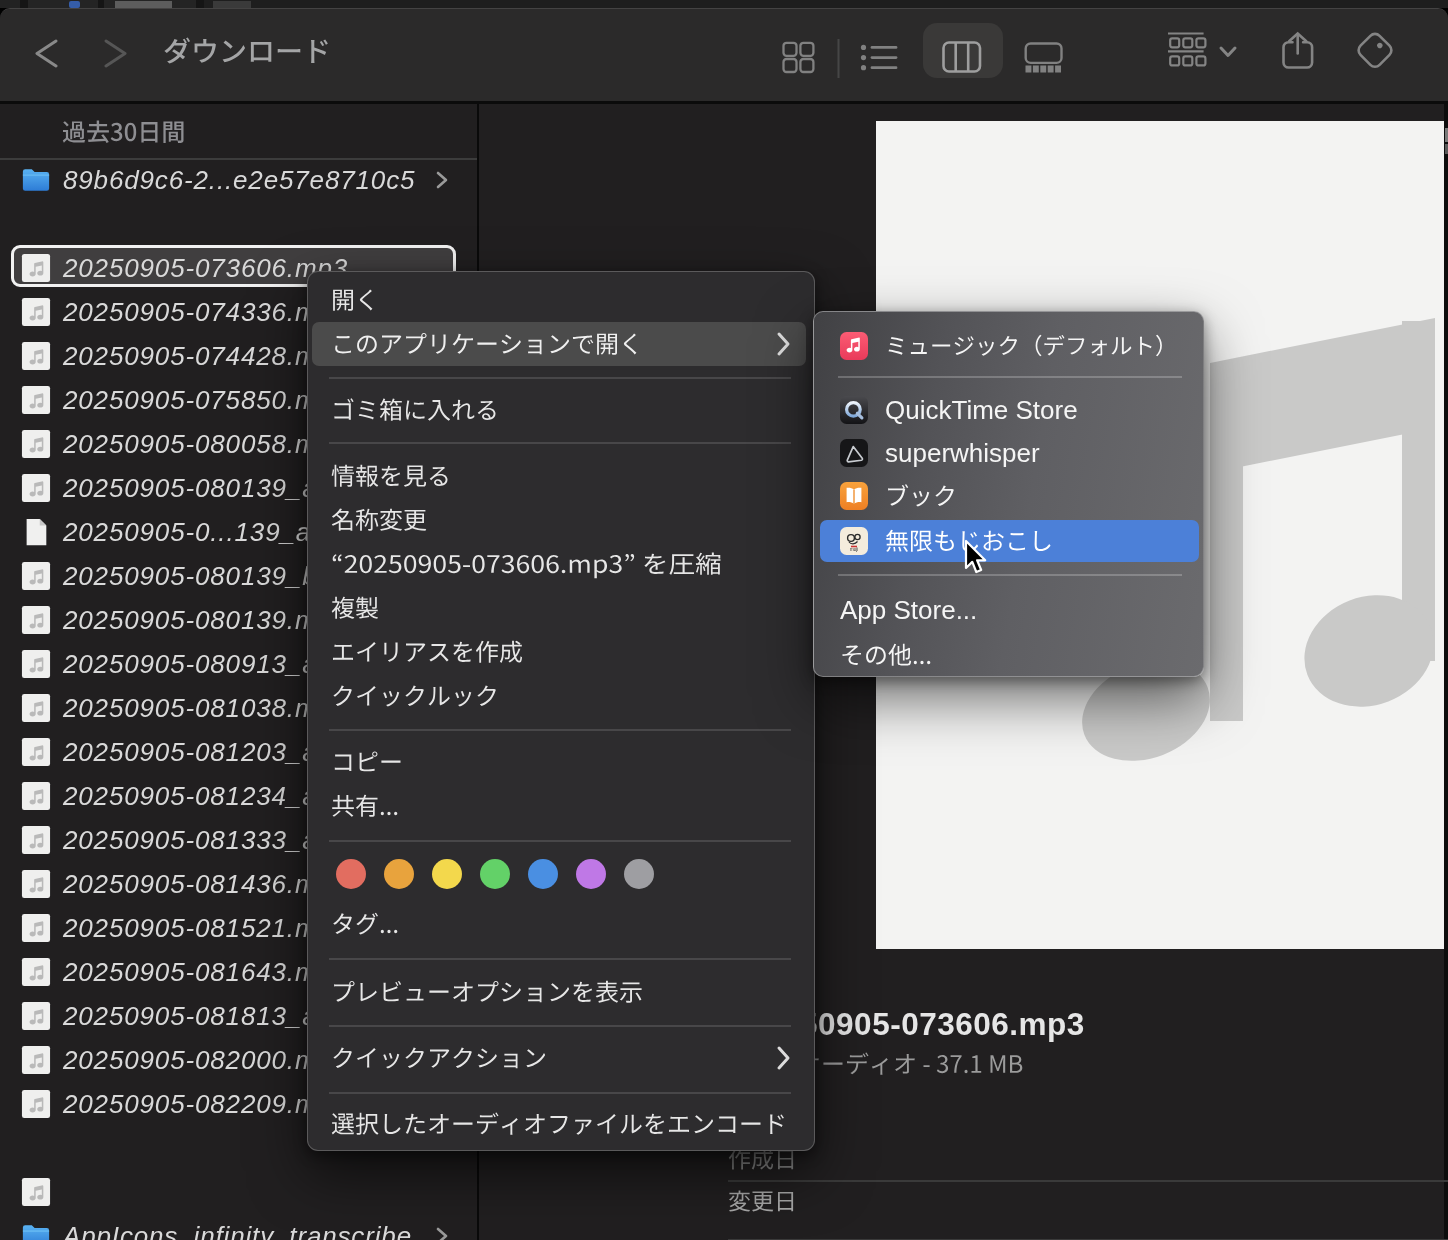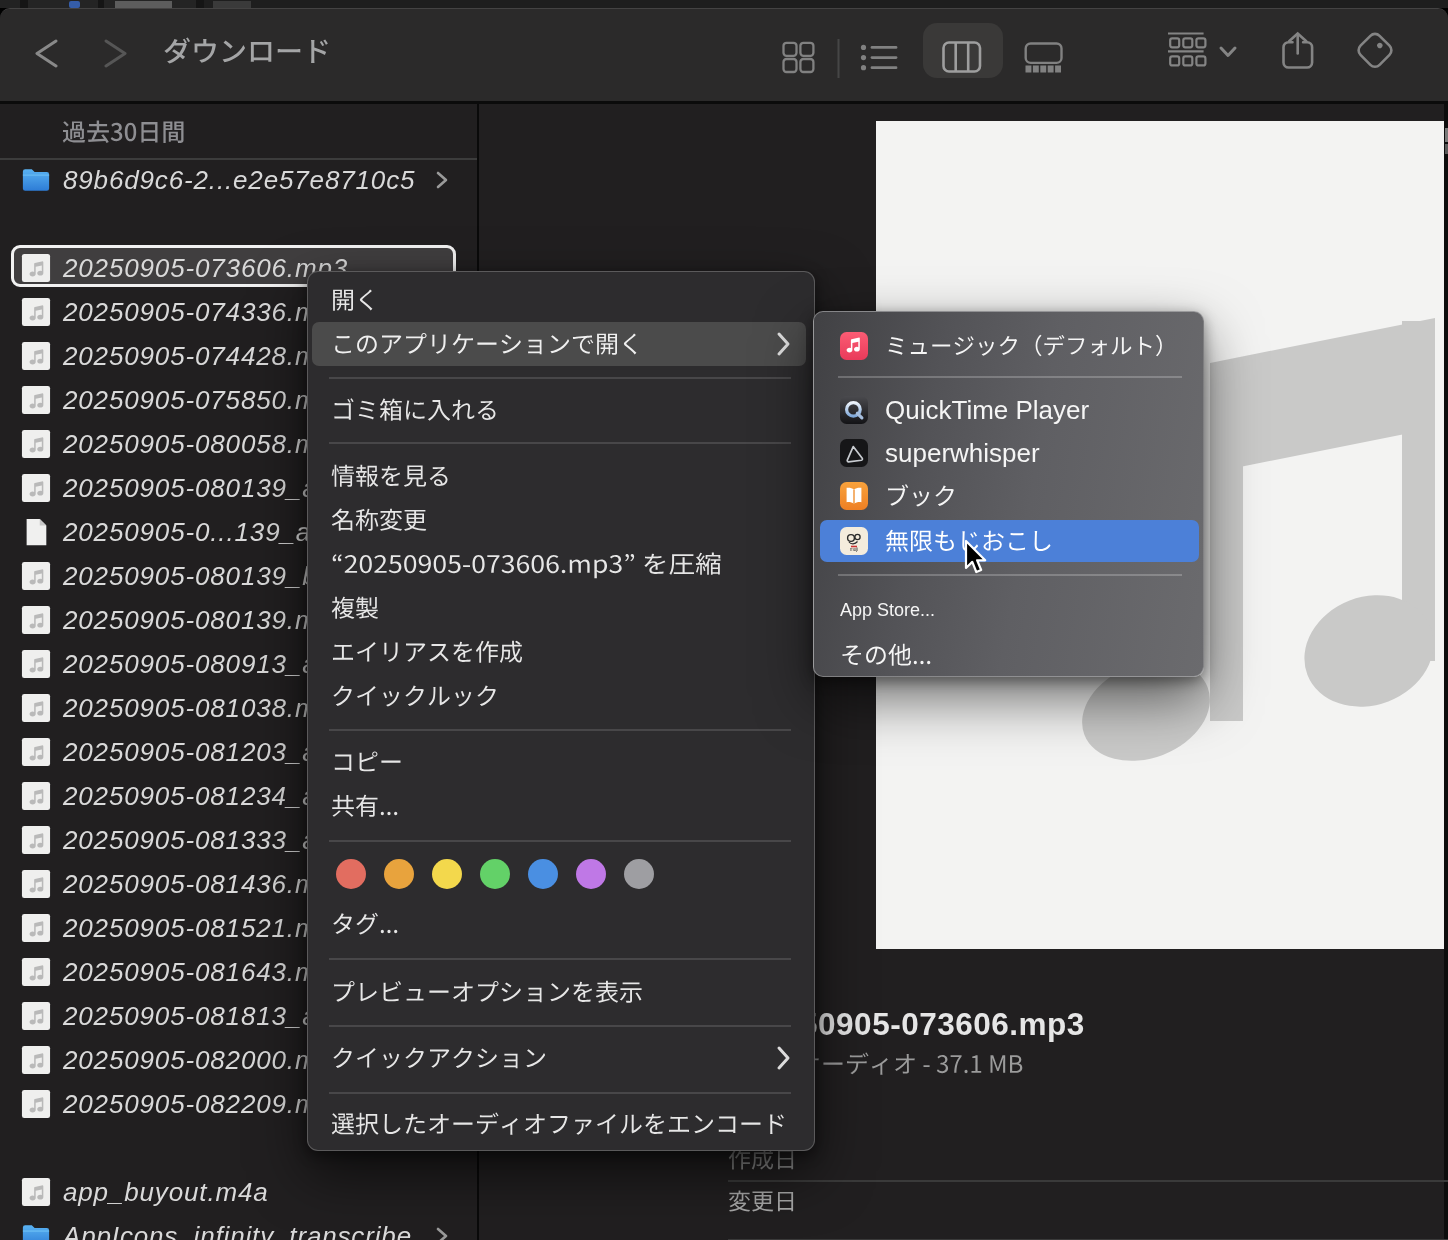--- a/index.html
+++ b/index.html
@@ -244,21 +244,20 @@
             <rect x="1" y="1" width="30" height="30" rx="2.5" fill="#efefee"></rect>
             <path d="M20.6,6.2 l-8.2,1.9 a1,1 0 0 0 -.8,1 v8.3 a3.1,3.1 0 0 0 -1.6,-.4 c-1.8,0 -3.2,1.1 -3.2,2.6 s1.4,2.6 3.2,2.6 s3.2,-1.1 3.2,-2.6 v-7.5 l6.4,-1.5 v5.9 a3.1,3.1 0 0 0 -1.6,-.4 c-1.8,0 -3.2,1.1 -3.2,2.6 s1.4,2.6 3.2,2.6 s3.2,-1.1 3.2,-2.6 v-11.5 a1,1 0 0 0 -.6,-1 z" fill="#b9b9b9" transform="translate(2.2,2.4) scale(1.02)"></path>
           </svg></div>
         <div class="rtx">20250905-082209.mp3</div>
       </div>
 <div class="row" style="top:1066px">
         <div class="ric"><svg viewBox="0 0 32 32" width="30" height="30">
             <rect x="1" y="1" width="30" height="30" rx="2.5" fill="#efefee"></rect>
             <path d="M20.6,6.2 l-8.2,1.9 a1,1 0 0 0 -.8,1 v8.3 a3.1,3.1 0 0 0 -1.6,-.4 c-1.8,0 -3.2,1.1 -3.2,2.6 s1.4,2.6 3.2,2.6 s3.2,-1.1 3.2,-2.6 v-7.5 l6.4,-1.5 v5.9 a3.1,3.1 0 0 0 -1.6,-.4 c-1.8,0 -3.2,1.1 -3.2,2.6 s1.4,2.6 3.2,2.6 s3.2,-1.1 3.2,-2.6 v-11.5 a1,1 0 0 0 -.6,-1 z" fill="#b9b9b9" transform="translate(2.2,2.4) scale(1.02)"></path>
           </svg></div>
-        <div class="rtx">app_buyout.m4a</div>
       </div>
 <div class="row" style="top:1110px">
         <div class="ric"><svg viewBox="0 0 32 32" width="30" height="30">
             <defs>
               <linearGradient id="fg" x1="0" y1="0" x2="0" y2="1">
                 <stop offset="0" stop-color="#59b2f2"></stop>
                 <stop offset="1" stop-color="#2d7cd6"></stop>
               </linearGradient>
             </defs>
             <path d="M2,7 a2.5,2.5 0 0 1 2.5,-2.5 h7 l3,3 h13 a2.5,2.5 0 0 1 2.5,2.5 v15 a2.5,2.5 0 0 1 -2.5,2.5 h-23 a2.5,2.5 0 0 1 -2.5,-2.5 z" fill="url(#fg)"></path>
@@ -413,28 +412,28 @@
           <rect width="28" height="28" rx="6.5" fill="#f4ecdd"></rect>
           <circle cx="11" cy="11" r="3.4" fill="none" stroke="#2b2b2b" stroke-width="1.4"></circle>
           <circle cx="17.5" cy="10" r="2.6" fill="none" stroke="#2b2b2b" stroke-width="1.3"></circle>
           <path d="M9,15 c2,2.5 6,2.5 8.5,-.5" fill="none" stroke="#2b2b2b" stroke-width="1.2"></path>
           <path d="M11,19.5 h6" stroke="#c33" stroke-width="1.6"></path>
           <text x="10" y="23.5" font-size="4.5" fill="#2b2b2b" font-family="Liberation Sans">moji</text>
         </svg></div>
 <svg style="position:absolute;left:71.0px;top:16.4px" width="294" height="34" viewBox="0 0 294 34">
         <path fill="#f5f5f5" d="M6.5 9.1 5.8 10.7C8.9 11.1 14.8 12.4 17.6 13.4L18.3 11.7C15.4 10.7 9.4 9.4 6.5 9.1ZM5.4 15 4.8 16.7C8 17.2 13.5 18.4 16.1 19.4L16.8 17.7C14 16.7 8.5 15.5 5.4 15ZM4.2 21.6 3.5 23.3C7.2 23.8 13.8 25.4 16.8 26.7L17.6 24.9C14.5 23.7 8 22.1 4.2 21.6Z M25.9 24.1V25.9C26.5 25.9 27 25.9 27.7 25.9C28.8 25.9 38.8 25.9 40 25.9C40.5 25.9 41.4 25.9 41.8 25.9V24.1C41.3 24.1 40.5 24.1 40 24.1H37.8C38.1 22.1 38.7 17.6 38.9 16.1C38.9 15.9 39 15.6 39.1 15.4L37.7 14.7C37.5 14.8 36.9 14.9 36.6 14.9C35.3 14.9 30.6 14.9 29.7 14.9C29.2 14.9 28.5 14.8 28 14.8V16.6C28.5 16.6 29.1 16.6 29.8 16.6C30.4 16.6 35.5 16.6 36.9 16.6C36.9 17.9 36.2 22.3 35.9 24.1H27.7C27 24.1 26.4 24.1 25.9 24.1Z M47.3 16.4V18.6C48 18.5 49.2 18.4 50.4 18.4C52.1 18.4 61.1 18.4 62.8 18.4C63.8 18.4 64.7 18.5 65.2 18.6V16.4C64.7 16.4 63.9 16.5 62.8 16.5C61.1 16.5 52.1 16.5 50.4 16.5C49.2 16.5 48 16.4 47.3 16.4Z M83.6 9.3 82.4 9.8C83.1 10.9 83.9 12.2 84.4 13.4L85.7 12.8C85.2 11.7 84.2 10.1 83.6 9.3ZM86.6 8.2 85.3 8.8C86.1 9.8 86.8 11.1 87.4 12.3L88.7 11.7C88.2 10.6 87.2 9 86.6 8.2ZM74 9 73 10.5C74.3 11.2 76.7 12.9 77.8 13.7L78.9 12.1C77.9 11.5 75.3 9.7 74 9ZM70.6 25.1 71.7 26.9C73.8 26.5 76.9 25.4 79.1 24.1C82.7 22 85.8 19.1 87.8 16.1L86.7 14.2C84.9 17.4 81.9 20.3 78.2 22.5C75.9 23.7 73.1 24.6 70.6 25.1ZM70.6 14 69.6 15.6C71 16.3 73.4 17.8 74.5 18.7L75.5 17.1C74.6 16.4 71.9 14.8 70.6 14Z M100.9 13.1 99.2 13.7C99.7 14.7 100.7 17.6 101 18.6L102.6 18C102.4 17 101.2 14 100.9 13.1ZM109 14.4 107.1 13.8C106.7 16.7 105.6 19.5 104 21.5C102.1 23.8 99.3 25.5 96.7 26.3L98.1 27.8C100.7 26.8 103.4 25.1 105.5 22.4C107.1 20.4 108.1 18 108.7 15.5C108.8 15.2 108.9 14.9 109 14.4ZM95.6 14.3 94 14.9C94.4 15.7 95.6 18.8 96 20L97.7 19.3C97.3 18.2 96.1 15.2 95.6 14.3Z M124.6 8.6 122.5 7.9C122.4 8.5 122 9.3 121.8 9.7C120.8 11.7 118.6 15 114.7 17.3L116.3 18.5C118.7 16.9 120.6 14.8 122 13H129.6C129.1 15 127.8 17.9 126 20C124 22.4 121.1 24.4 117 25.6L118.6 27.1C122.9 25.5 125.5 23.5 127.6 21C129.6 18.5 131 15.5 131.6 13.2C131.7 12.9 131.9 12.4 132.1 12L130.6 11.1C130.3 11.3 129.8 11.3 129.2 11.3H123L123.6 10.4C123.8 10 124.2 9.2 124.6 8.6Z M150.6 17.5C150.6 21.9 152.4 25.5 155.1 28.3L156.5 27.6C153.9 24.9 152.3 21.6 152.3 17.5C152.3 13.5 153.9 10.2 156.5 7.5L155.1 6.8C152.4 9.6 150.6 13.2 150.6 17.5Z M162.1 9.7V11.5C162.7 11.5 163.4 11.5 164.1 11.5C165.4 11.5 170.7 11.5 171.9 11.5C172.6 11.5 173.3 11.5 174 11.5V9.7C173.3 9.7 172.6 9.8 171.9 9.8C170.7 9.8 165.4 9.8 164.1 9.8C163.4 9.8 162.7 9.7 162.1 9.7ZM175.2 7.8 174 8.3C174.6 9.2 175.3 10.5 175.8 11.5L177 10.9C176.6 10 175.7 8.6 175.2 7.8ZM177.6 6.9 176.4 7.4C177.1 8.3 177.8 9.5 178.3 10.5L179.5 10C179.1 9.2 178.2 7.7 177.6 6.9ZM159.4 15.3V17.2C160 17.1 160.7 17.1 161.3 17.1H168.1C168 19.3 167.8 21.1 166.8 22.7C165.9 24.1 164.3 25.4 162.5 26.1L164.2 27.4C166.1 26.4 167.8 24.8 168.6 23.3C169.5 21.6 169.9 19.6 170 17.1H176.1C176.6 17.1 177.3 17.1 177.8 17.2V15.3C177.3 15.4 176.6 15.4 176.1 15.4C174.9 15.4 162.7 15.4 161.3 15.4C160.7 15.4 160 15.4 159.4 15.3Z M199.4 11.1 198 10.3C197.6 10.4 197.1 10.4 196.8 10.4C195.8 10.4 186.8 10.4 185.5 10.4C184.8 10.4 183.9 10.3 183.3 10.2V12.2C183.8 12.2 184.6 12.1 185.5 12.1C186.8 12.1 195.7 12.1 197 12.1C196.7 14.3 195.7 17.4 194.1 19.5C192.2 21.9 189.7 23.8 185.3 24.9L186.8 26.6C191 25.3 193.6 23.2 195.7 20.6C197.5 18.2 198.5 14.6 199 12.3C199.1 11.8 199.2 11.5 199.4 11.1Z M206.4 24.2 207.7 25.6C210.7 24 214 21.1 215.5 18.9L215.6 25.3C215.6 25.7 215.4 25.9 215 25.9C214.3 25.9 213.1 25.9 212.2 25.7L212.3 27.4C213.2 27.4 214.7 27.5 215.6 27.5C216.6 27.5 217.3 26.9 217.3 25.9L217.1 17.3H220.4C220.8 17.3 221.5 17.3 221.8 17.4V15.6C221.5 15.6 220.8 15.7 220.3 15.7H217.1L217.1 13.9C217.1 13.3 217.1 12.8 217.1 12.3H215.2C215.3 12.8 215.4 13.4 215.4 13.9L215.5 15.7H208.7C208.1 15.7 207.5 15.7 207 15.6V17.4C207.6 17.3 208.1 17.3 208.7 17.3H214.7C213.2 19.6 209.8 22.6 206.4 24.2Z M236.8 25.6 238 26.6C238.1 26.5 238.4 26.3 238.7 26.1C241.4 24.8 244.5 22.5 246.4 19.9L245.4 18.3C243.6 20.9 240.9 22.9 238.8 23.9C238.8 23.2 238.8 12.3 238.8 10.9C238.8 10 238.9 9.4 238.9 9.2H236.8C236.8 9.4 236.9 10 236.9 10.9C236.9 12.3 236.9 23.3 236.9 24.4C236.9 24.8 236.9 25.3 236.8 25.6ZM226.5 25.5 228.2 26.6C230.1 25.1 231.5 22.9 232.2 20.5C232.8 18.2 232.9 13.4 232.9 10.9C232.9 10.2 233 9.6 233 9.3H230.9C231 9.8 231.1 10.3 231.1 10.9C231.1 13.4 231.1 17.9 230.4 20C229.7 22.2 228.4 24.2 226.5 25.5Z M255.1 24.1C255.1 25 255 26.1 254.9 26.8H257.1C257 26 257 24.8 257 24.1L256.9 16.7C259.4 17.5 263.3 19 265.8 20.3L266.6 18.4C264.2 17.2 259.9 15.6 256.9 14.7V11C256.9 10.3 257 9.4 257.1 8.7H254.9C255 9.4 255.1 10.4 255.1 11C255.1 12.9 255.1 22.9 255.1 24.1Z M276.9 17.5C276.9 13.2 275.1 9.6 272.4 6.8L271 7.5C273.6 10.2 275.2 13.5 275.2 17.5C275.2 21.6 273.6 24.9 271 27.6L272.4 28.3C275.1 25.5 276.9 21.9 276.9 17.5Z"></path>
       </svg>
-<div class="mtxt" style="left:71px;top:76px;font-size:26px;line-height:44px;color:#f5f5f5">QuickTime Player</div>
+<div class="mtxt" style="left:71px;top:76px;font-size:26px;line-height:44px;color:#f5f5f5">QuickTime Store</div>
 <div class="mtxt" style="left:71px;top:119px;font-size:26px;line-height:44px;color:#f5f5f5">superwhisper</div>
 <svg style="position:absolute;left:71.0px;top:165.3px" width="74" height="36" viewBox="0 0 74 36">
         <path fill="#f5f5f5" d="M21.2 7.3 19.9 7.8C20.5 8.7 21.3 10 21.9 11L23.2 10.4C22.7 9.5 21.8 8.1 21.2 7.3ZM20.3 12.2 19.1 11.5 20 11.1C19.6 10.2 18.7 8.7 18.1 7.9L16.8 8.4C17.4 9.2 18.1 10.4 18.6 11.3C18.2 11.4 17.9 11.4 17.5 11.4C16.5 11.4 6.9 11.4 5.5 11.4C4.7 11.4 3.8 11.3 3.1 11.2V13.4C3.7 13.3 4.6 13.3 5.5 13.3C6.9 13.3 16.4 13.3 17.8 13.3C17.4 15.6 16.3 18.9 14.6 21.1C12.6 23.7 9.9 25.7 5.3 26.9L6.9 28.7C11.3 27.3 14.2 25.1 16.4 22.3C18.3 19.8 19.4 15.9 19.9 13.4C20 12.9 20.1 12.6 20.3 12.2Z M35.6 14 33.8 14.6C34.3 15.7 35.4 18.7 35.7 19.8L37.5 19.2C37.2 18.1 36 15 35.6 14ZM44.3 15.4 42.2 14.7C41.9 17.8 40.6 20.8 38.9 22.9C36.9 25.4 33.9 27.2 31.1 28L32.7 29.6C35.4 28.6 38.3 26.8 40.5 23.9C42.2 21.8 43.3 19.2 43.9 16.6C44 16.2 44.1 15.9 44.3 15.4ZM30 15.2 28.2 15.9C28.7 16.8 30 20.1 30.4 21.3L32.2 20.6C31.8 19.4 30.5 16.2 30 15.2Z M60.9 9.2 58.7 8.5C58.5 9.1 58.2 10 57.9 10.4C56.9 12.5 54.5 16 50.4 18.5L52 19.7C54.6 18 56.7 15.8 58.1 13.8H66.2C65.7 16 64.3 19.1 62.4 21.3C60.2 23.9 57.2 26 52.8 27.3L54.6 28.9C59.1 27.2 61.9 25 64.1 22.4C66.2 19.8 67.7 16.5 68.4 14.1C68.5 13.7 68.7 13.2 68.9 12.8L67.3 11.9C66.9 12 66.4 12.1 65.8 12.1H59.2L59.8 11.1C60 10.6 60.5 9.8 60.9 9.2Z"></path>
       </svg>
 <svg style="position:absolute;left:71.0px;top:210.3px" width="170" height="36" viewBox="0 0 170 36">
         <path fill="#ffffff" d="M8.3 25.1C8.6 26.5 8.8 28.4 8.8 29.5L10.5 29.3C10.5 28.2 10.2 26.4 9.9 25ZM13.2 25.1C13.8 26.5 14.4 28.4 14.6 29.6L16.4 29.2C16.2 28.1 15.5 26.2 14.9 24.8ZM18.1 25C19.3 26.4 20.6 28.5 21.2 29.8L23 29.2C22.4 27.9 21 25.8 19.8 24.4ZM4.1 24.5C3.5 26.3 2.4 28.1 1.1 29.1L2.8 29.8C4.1 28.6 5.2 26.7 5.8 24.9ZM1.7 21.8V23.5H22.4V21.8H19.3V17.8H22.7V16.1H19.3V12.1H21.8V10.4H6.6C7.1 9.7 7.5 9 7.9 8.2L6.1 7.7C5 10.1 3 12.5 1 14C1.4 14.2 2.2 14.8 2.5 15.1C3.2 14.5 3.9 13.8 4.7 13V16.1H1.3V17.8H4.7V21.8ZM8.9 12.1V16.1H6.3V12.1ZM10.5 12.1H13.3V16.1H10.5ZM14.8 12.1H17.7V16.1H14.8ZM8.9 17.8V21.8H6.3V17.8ZM10.5 17.8H13.3V21.8H10.5ZM14.8 17.8H17.7V21.8H14.8Z M36.4 14.8H43.7V17.8H36.4ZM36.4 13.3V10.3H43.7V13.3ZM45.1 19.9C44.3 20.9 43.1 22 41.9 22.9C41.4 21.8 40.9 20.6 40.6 19.4H45.5V8.7H34.7V27.2L31.9 27.7L32.5 29.4C34.9 28.9 38.1 28.2 41.1 27.5L41 25.9L36.4 26.8V19.4H39C40.2 24.1 42.4 27.9 45.9 29.7C46.2 29.2 46.7 28.5 47.1 28.2C45.3 27.4 43.8 25.9 42.6 24.1C43.9 23.3 45.4 22.1 46.5 21ZM26 8.7V29.8H27.7V10.3H31.2C30.6 12 29.8 14.2 29.1 16C31 17.9 31.5 19.4 31.5 20.8C31.5 21.5 31.3 22.1 30.9 22.4C30.7 22.5 30.4 22.6 30.1 22.6C29.6 22.6 29.1 22.6 28.5 22.6C28.8 23 28.9 23.8 29 24.2C29.6 24.2 30.2 24.3 30.8 24.2C31.3 24.1 31.8 24 32.1 23.7C32.8 23.3 33.1 22.3 33.1 20.9C33.1 19.4 32.7 17.7 30.7 15.7C31.6 13.8 32.6 11.4 33.4 9.4L32.2 8.6L31.9 8.7Z M50.4 18.1 50.3 20C51.7 20.4 53.5 20.7 55.3 20.8C55.2 22 55.1 22.9 55.1 23.6C55.1 27.5 57.7 28.9 61 28.9C65.7 28.9 68.9 26.8 68.9 23.2C68.9 21.1 68.1 19.5 66.4 17.7L64.3 18.1C66.1 19.6 66.9 21.4 66.9 23C66.9 25.5 64.6 27.1 61 27.1C58.2 27.1 56.9 25.6 56.9 23.3C56.9 22.7 57 21.9 57.1 20.9H57.9C59.6 20.9 61.1 20.9 62.6 20.7L62.7 18.9C61 19.1 59.3 19.2 57.7 19.2H57.2L57.8 14.8H57.9C59.9 14.8 61.3 14.8 62.8 14.6L62.9 12.8C61.5 13 59.8 13.1 58 13.1L58.3 10.7C58.4 10.1 58.5 9.6 58.6 9L56.5 8.8C56.5 9.3 56.5 9.7 56.4 10.5L56.2 13.1C54.4 12.9 52.4 12.6 50.9 12.2L50.8 13.9C52.3 14.3 54.2 14.6 56 14.8L55.5 19.1C53.8 19 51.9 18.7 50.4 18.1Z M86.5 11.3 85.1 11.9C85.9 13 86.8 14.5 87.4 15.7L88.8 15.1C88.2 13.9 87.1 12.1 86.5 11.3ZM89.6 10.1 88.2 10.7C89.1 11.7 90 13.2 90.6 14.5L92 13.8C91.4 12.7 90.2 10.9 89.6 10.1ZM79.8 9.3 77.4 9.3C77.6 10 77.6 10.8 77.6 11.7C77.6 14.2 77.4 20.3 77.4 23.9C77.4 27.8 79.8 29.2 83.2 29.2C88.5 29.2 91.6 26.2 93.2 23.9L91.9 22.3C90.2 24.8 87.7 27.3 83.3 27.3C81 27.3 79.3 26.3 79.3 23.7C79.3 20.1 79.5 14.4 79.6 11.7C79.7 10.9 79.7 10.1 79.8 9.3Z M113.3 11.3 112.4 12.8C114 13.6 116.6 15.2 117.8 16.4L118.8 14.8C117.6 13.9 115 12.2 113.3 11.3ZM103.8 21.1 103.9 25.4C103.9 26.2 103.6 26.6 103 26.6C102.1 26.6 100.4 25.6 100.4 24.5C100.4 23.4 101.9 22.1 103.8 21.1ZM98.9 13 99 14.8C99.8 14.9 100.7 14.9 102 14.9C102.5 14.9 103.1 14.9 103.8 14.9L103.8 18V19.4C101 20.5 98.5 22.6 98.5 24.6C98.5 26.8 101.6 28.6 103.5 28.6C104.8 28.6 105.6 27.9 105.6 25.7L105.5 20.4C107.3 19.8 109 19.5 110.8 19.5C113 19.5 114.9 20.6 114.9 22.7C114.9 24.9 113 26 110.9 26.4C110 26.6 108.9 26.6 108 26.6L108.7 28.5C109.6 28.5 110.6 28.4 111.7 28.2C115 27.4 116.8 25.5 116.8 22.6C116.8 19.8 114.3 17.9 110.8 17.9C109.2 17.9 107.3 18.2 105.5 18.7V17.9L105.6 14.7C107.3 14.5 109.2 14.2 110.6 13.8L110.5 12C109.2 12.4 107.4 12.7 105.6 12.9L105.7 10.3C105.7 9.8 105.8 9.1 105.9 8.7H103.7C103.8 9.1 103.8 9.9 103.8 10.4L103.8 13.1C103.2 13.2 102.5 13.2 102 13.2C101.1 13.2 100.2 13.2 98.9 13Z M125.6 11V13C127.5 13.1 129.6 13.2 132 13.2C134.2 13.2 136.8 13.1 138.5 12.9V11C136.7 11.1 134.3 11.3 132 11.3C129.6 11.3 127.4 11.2 125.6 11ZM126.6 20.7 124.7 20.5C124.4 21.5 124.2 22.6 124.2 23.8C124.2 26.8 127 28.4 131.9 28.4C135.3 28.4 138.3 28.1 140 27.6L140 25.5C138.2 26.1 135.1 26.5 131.8 26.5C128 26.5 126.1 25.2 126.1 23.4C126.1 22.5 126.3 21.6 126.6 20.7Z M152.2 9.1 149.7 9.1C149.9 9.8 149.9 10.7 149.9 11.6C149.9 14.1 149.7 20.2 149.7 23.7C149.7 27.6 152.1 29.1 155.5 29.1C160.8 29.1 163.9 26 165.6 23.8L164.2 22.1C162.5 24.6 160 27.1 155.6 27.1C153.3 27.1 151.7 26.2 151.7 23.5C151.7 19.9 151.8 14.3 151.9 11.6C152 10.8 152 9.9 152.2 9.1Z"></path>
       </svg>
-<div class="mtxt" style="left:26px;top:276px;font-size:18px;line-height:44px;color:#f5f5f5">App Store...</div>
+<div class="mtxt" style="left:26px;top:276px;font-size:26px;line-height:44px;color:#f5f5f5">App Store...</div>
 <svg style="position:absolute;left:26.0px;top:324.3px" width="94" height="36" viewBox="0 0 94 36">
         <path fill="#f5f5f5" d="M6.3 9.9 6.4 11.9C6.9 11.8 7.6 11.8 8.2 11.7C9.2 11.6 13.5 11.4 14.5 11.4C13 12.7 9.2 16.1 6.6 17.9C5.4 18 3.7 18.2 2.4 18.3L2.6 20.1C5.5 19.7 8.7 19.3 11.3 19.1C10 19.8 8.5 21.6 8.5 23.6C8.5 27.3 11.7 29.1 17.5 28.9L17.9 26.9C17.1 27 15.9 27 14.5 26.9C12.3 26.6 10.3 25.8 10.3 23.3C10.3 21.1 12.6 19.1 15 18.7C16.4 18.6 18.7 18.5 21 18.6V16.9C17.6 16.9 13.3 17.2 9.6 17.6C11.5 16.1 15 13.2 16.8 11.7C17.1 11.4 17.8 11 18.1 10.8L16.9 9.4C16.6 9.5 16.1 9.6 15.6 9.6C14.2 9.8 9.2 10 8.2 10C7.5 10 6.9 10 6.3 9.9Z M35.4 12.4C35.2 14.6 34.7 16.9 34.1 18.9C32.9 23 31.6 24.6 30.5 24.6C29.4 24.6 28 23.2 28 20.2C28 16.9 30.8 13 35.4 12.4ZM37.4 12.4C41.5 12.7 43.8 15.7 43.8 19.4C43.8 23.5 40.8 25.8 37.7 26.5C37.2 26.6 36.4 26.7 35.7 26.8L36.8 28.6C42.5 27.8 45.8 24.5 45.8 19.4C45.8 14.6 42.2 10.6 36.6 10.6C30.7 10.6 26.1 15.2 26.1 20.4C26.1 24.3 28.2 26.8 30.4 26.8C32.6 26.8 34.5 24.3 36 19.3C36.6 17.1 37.1 14.6 37.4 12.4Z M57.6 10.1V16.4L54.5 17.6L55.2 19.2L57.6 18.3V26.1C57.6 28.8 58.4 29.4 61.3 29.4C61.9 29.4 66.9 29.4 67.6 29.4C70.2 29.4 70.8 28.4 71.1 25C70.6 24.9 69.9 24.6 69.4 24.3C69.2 27.1 69 27.8 67.5 27.8C66.5 27.8 62.2 27.8 61.3 27.8C59.6 27.8 59.3 27.5 59.3 26.1V17.6L62.9 16.2V24.4H64.6V15.6L68.3 14.1C68.3 17.9 68.3 20.4 68.1 21C67.9 21.6 67.7 21.7 67.2 21.7C67 21.7 66.1 21.7 65.4 21.7C65.6 22.1 65.8 22.8 65.9 23.4C66.6 23.4 67.6 23.4 68.3 23.2C69 23 69.6 22.6 69.7 21.5C70 20.4 70 17 70 12.6L70.1 12.3L68.9 11.8L68.5 12L68.3 12.2L64.6 13.7V7.7H62.9V14.4L59.3 15.7V10.1ZM54.4 7.8C53 11.4 50.8 15 48.4 17.4C48.8 17.8 49.3 18.7 49.4 19.1C50.3 18.2 51.1 17.2 51.8 16.2V29.7H53.6V13.4C54.6 11.7 55.4 10 56.1 8.3Z M75.3 28.2C76.2 28.2 76.9 27.5 76.9 26.5C76.9 25.5 76.2 24.8 75.3 24.8C74.4 24.8 73.8 25.5 73.8 26.5C73.8 27.5 74.4 28.2 75.3 28.2Z M82 28.2C82.9 28.2 83.6 27.5 83.6 26.5C83.6 25.5 82.9 24.8 82 24.8C81.1 24.8 80.4 25.5 80.4 26.5C80.4 27.5 81.1 28.2 82 28.2Z M88.7 28.2C89.5 28.2 90.3 27.5 90.3 26.5C90.3 25.5 89.5 24.8 88.7 24.8C87.8 24.8 87.1 25.5 87.1 26.5C87.1 27.5 87.8 28.2 88.7 28.2Z"></path>
       </svg>
 </div>
 <svg class="abs" style="left:960px;top:530px" width="34" height="44" viewBox="0 0 34 44">
 <path d="M6,2 L6,29 L12.3,22.9 L16.3,33 L21.2,31 L17.1,21.3 L25.2,21.3 Z" fill="#000" stroke="#fff" stroke-width="2.2" stroke-linejoin="round"></path>
 </svg>
 </div>
 </body></html>

